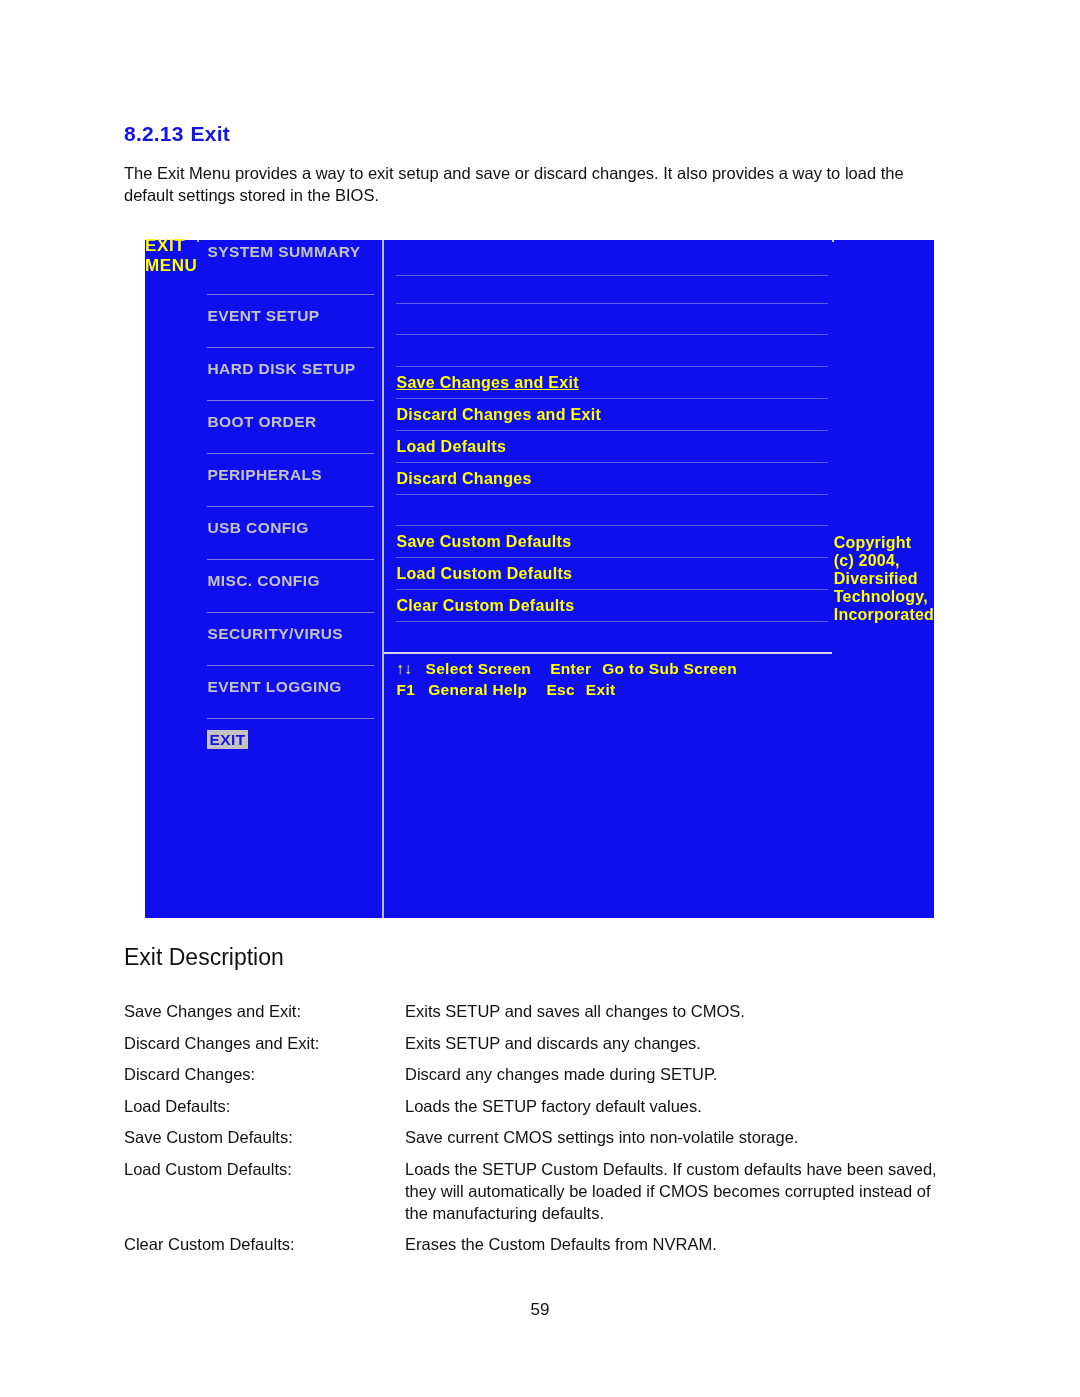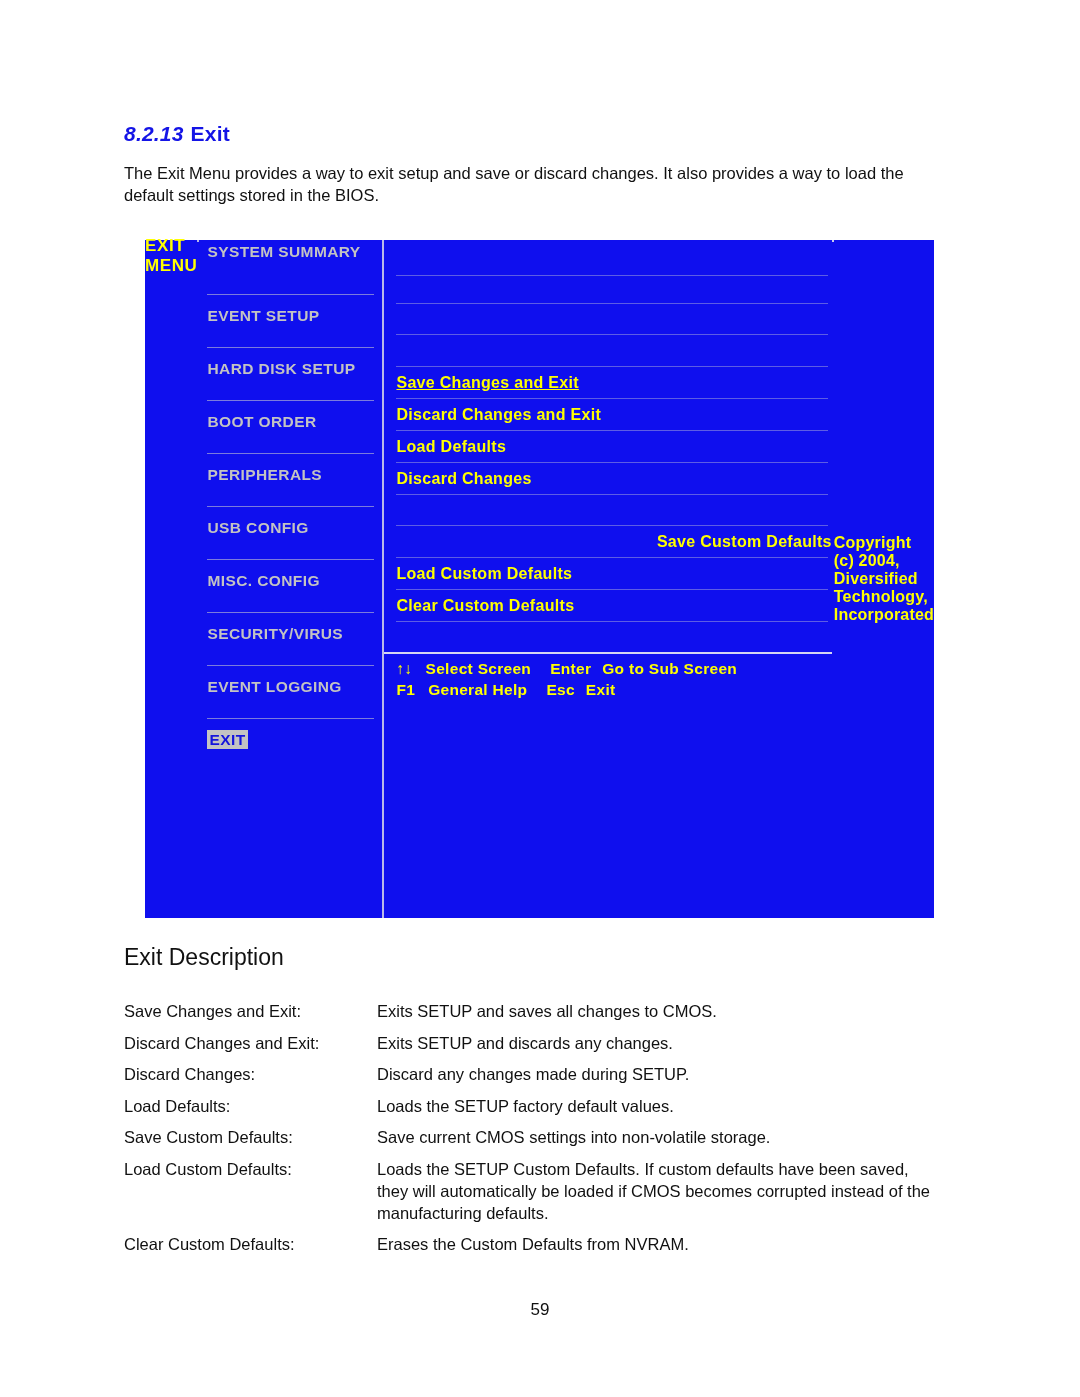--- a/index.html
+++ b/index.html
@@ -20,21 +20,21 @@
   .page-heading {
     position: absolute;
     left: 124px;
     top: 122px;
     font-size: 21px;
     font-weight: bold;
     color: #1414e6;
     letter-spacing: 0.2px;
     white-space: nowrap;
   }
-  .page-heading .num { margin-right: 7px; font-style: italic; }
+  .page-heading .num { margin-right: 7px; }
 
   .intro-para {
     position: absolute;
     left: 124px;
     top: 162px;
     width: 820px;
     font-size: 16.5px;
     line-height: 22px;
     color: #111111;
   }
@@ -190,20 +190,21 @@
     flex: 0 0 253px;
     font-size: 16.5px;
     line-height: 22px;
     color: #111111;
   }
   .desc-def {
     flex: 1 1 auto;
     font-size: 16.5px;
     line-height: 22px;
     color: #111111;
+    margin-left: 28px;
   }
   .page-number {
     position: absolute;
     left: 0;
     right: 0;
     top: 1300px;
     text-align: center;
     font-size: 17px;
     color: #111111;
   }
@@ -306,21 +307,21 @@
       <div class="content-rule"></div>
 
       <div class="menu-row" style="height:31px;">
         <span>Discard Changes</span>
       </div>
       <div class="content-rule"></div>
 
       <div style="height:30px;"></div>
       <div class="content-rule"></div>
 
-      <div class="menu-row" style="height:31px;justify-content:flex-end;">
+      <div class="menu-row" style="height:31px;">
         <span>Save Custom Defaults</span>
       </div>
       <div class="content-rule"></div>
 
       <div class="menu-row" style="height:31px;">
         <span>Load Custom Defaults</span>
       </div>
       <div class="content-rule"></div>
 
       <div class="menu-row" style="height:31px;">

